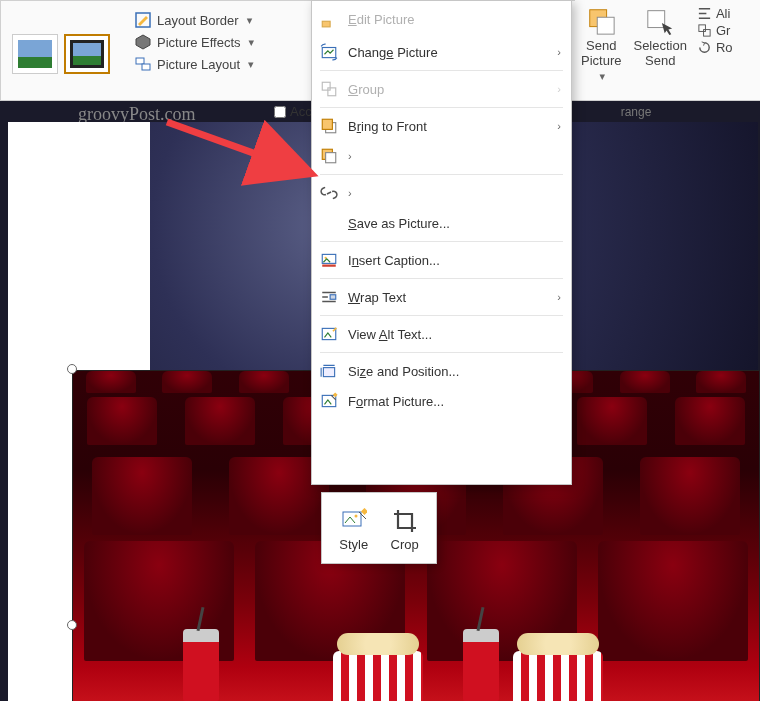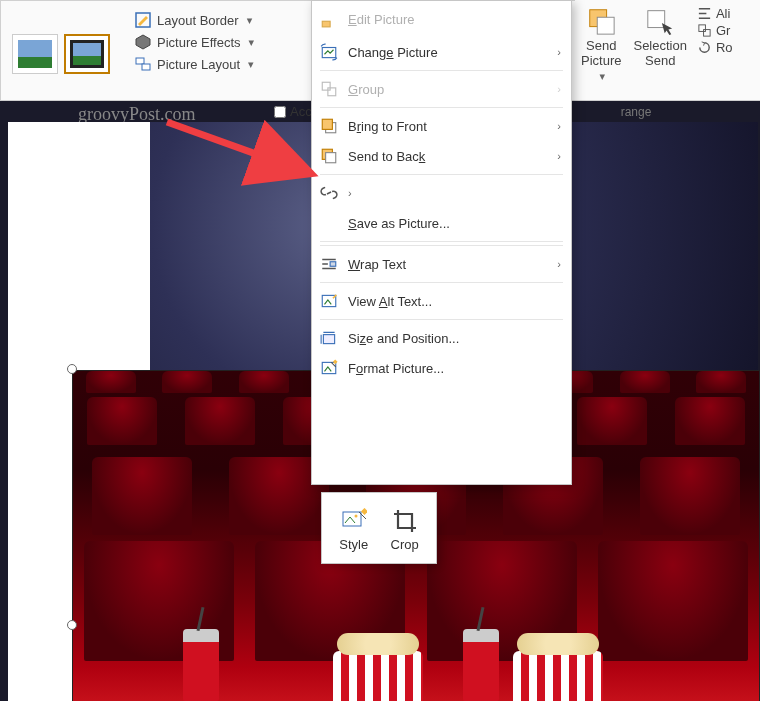--- a/index.html
+++ b/index.html
@@ -258,37 +258,47 @@
     <span class="label">B<u>r</u>ing to Front</span>
     <span class="arrow">›</span>
   </div>
   <div class="mi">
     <span class="icon">
       <svg viewBox="0 0 16 16">
           <rect x="2" y="2" width="9" height="9" fill="#f8c56d" stroke="#c07c00"></rect>
           <rect x="5" y="5" width="9" height="9" fill="#fff" stroke="#888"></rect>
         </svg>
     </span>
-    <span class="label">Send to Bac<u>k</u></span>
     <span class="arrow">›</span>
   </div>
   <div class="sep"></div>
   <div class="mi">
     <span class="icon">
       <svg viewBox="0 0 16 16">
           <path d="M5 8a3 3 0 0 1 0-6h2M11 8a3 3 0 0 1 0 6H9M6 8h4" stroke="#555" fill="none" stroke-width="1.4" transform="rotate(-25 8 8)"></path>
         </svg>
     </span>
     <span class="arrow">›</span>
   </div>
   <div class="mi">
     <span class="icon"></span>
     <span class="label"><u>S</u>ave as Picture...</span>
   </div>
   <div class="sep"></div>
+  <div class="mi">
+    <span class="icon">
+      <svg viewBox="0 0 16 16">
+          <rect x="2" y="3" width="12" height="8" fill="#fff" stroke="#3a6fb7"></rect>
+          <circle cx="5" cy="6" r="1" fill="#f5b840"></circle>
+          <path d="M3 10 L6 7 L9 10" stroke="#2e7d32" fill="none"></path>
+          <rect x="2" y="12" width="12" height="2" fill="#d04030"></rect>
+        </svg>
+    </span>
+    <span class="label">I<u>n</u>sert Caption...</span>
+  </div>
   <div class="sep"></div>
   <div class="mi">
     <span class="icon">
       <svg viewBox="0 0 16 16">
           <path d="M2 4h12M2 8h5M2 12h12" stroke="#555" stroke-width="1.3"></path>
           <rect x="9" y="6" width="5" height="4" fill="#cfd8e6" stroke="#3a6fb7"></rect>
         </svg>
     </span>
     <span class="label"><u>W</u>rap Text</span>
     <span class="arrow">›</span>

